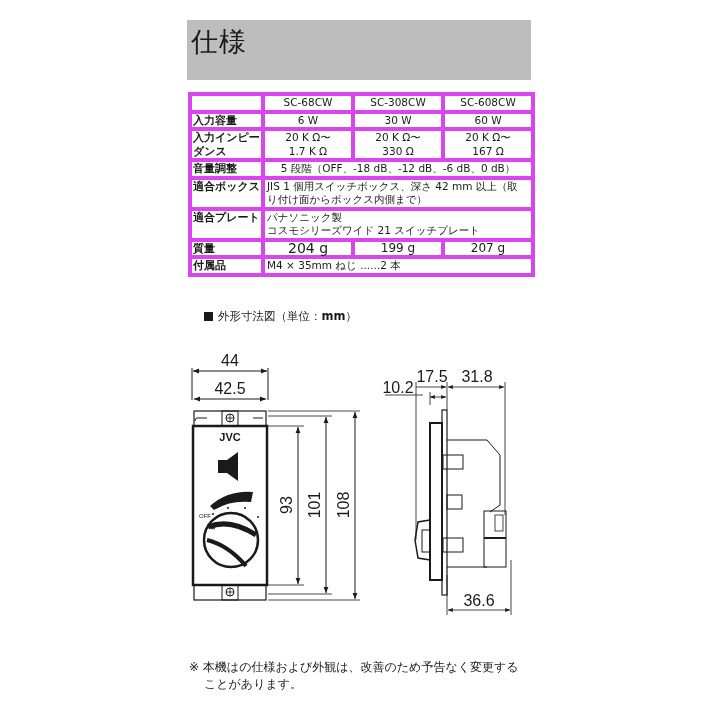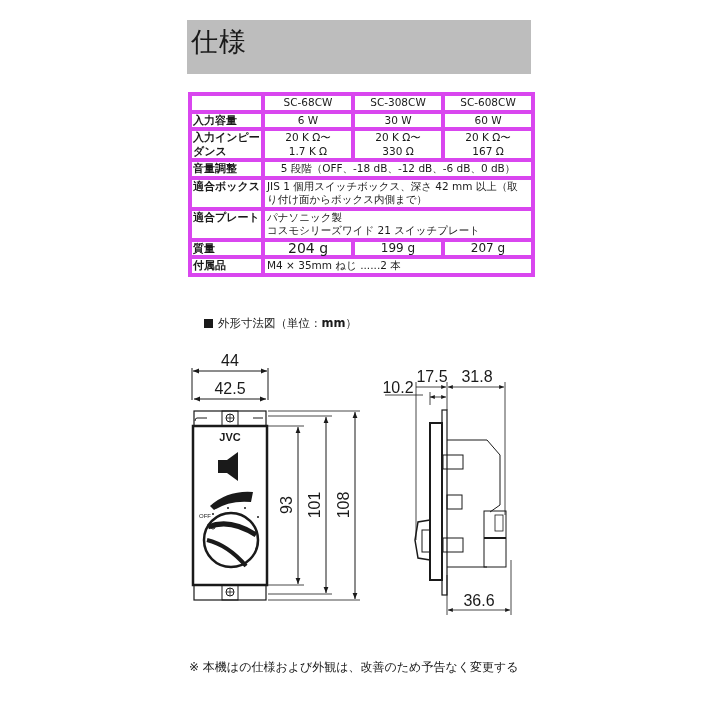--- a/index.html
+++ b/index.html
@@ -1,28 +1,28 @@
 <!DOCTYPE html>
 <html><head>
 <meta charset="utf-8">
 <style>
   html, body { margin:0; padding:0; background:#ffffff; }
   body { width:722px; height:722px; position:relative; overflow:hidden;
          font-family:"DejaVu Sans", "Liberation Sans", sans-serif; color:#1a1a1a; }
-  .title-bar { position:absolute; left:187px; top:20px; width:344px; height:54px;
+  .title-bar { position:absolute; left:187px; top:20px; width:344px; height:60px;
                background:#bdbdbd; }
   .title-bar span { position:absolute; left:4px; top:4px; font-size:27px; color:#1a1a1a; letter-spacing:1px; }
   table.spec { position:absolute; left:188px; top:92px; width:343px; border-collapse:collapse;
                font-size:10.5px; table-layout:fixed; }
   table.spec td { border:4px solid #d946ef; padding:0 2px; height:13.5px; line-height:13.5px; white-space:nowrap; }
   table.spec td.lbl { text-align:left; padding-left:1px; font-size:11px;font-weight:bold; }
   table.spec td.c { text-align:center; }
   table.spec td.l { text-align:left; }
   table.spec td.two { height:27px; line-height:13.5px; }
-  .section-title { position:absolute; left:188px; top:316px; font-size:11.5px;padding-left:16px; }
+  .section-title { position:absolute; left:188px; top:309px; font-size:11.5px;padding-left:16px; }
   .section-title b { font-weight:bold; }
   .sq { display:inline-block; width:9px; height:9px; background:#1a1a1a; margin-right:5px; vertical-align:-1px; }
   svg.drawing { position:absolute; left:0; top:0; }
   .dim { font-family:"Liberation Sans", sans-serif; font-size:16px; fill:#1a1a1a; }
   .note { position:absolute; left:189px; top:651px; font-size:12px; line-height:17px;margin-top:8px; }
   .note .indent { padding-left:15px; display:block; }
 </style>
 </head>
 <body>
 
@@ -208,13 +208,14 @@
     <line x1="448" y1="610" x2="510" y2="610" marker-start="url(#arr)" marker-end="url(#arr)" stroke-width="0.8"></line>
   </g>
   <text class="dim" x="398" y="393" text-anchor="middle">10.2</text>
   <text class="dim" x="432" y="382" text-anchor="middle">17.5</text>
   <text class="dim" x="477" y="382" text-anchor="middle">31.8</text>
   <text class="dim" x="479" y="606" text-anchor="middle">36.6</text>
 </svg>
 
 <div class="note">
   <span>※ 本機はの仕様および外観は、改善のため予告なく変更する</span>
+  <span class="indent">ことがあります。</span>
 </div>
 
 </body></html>

